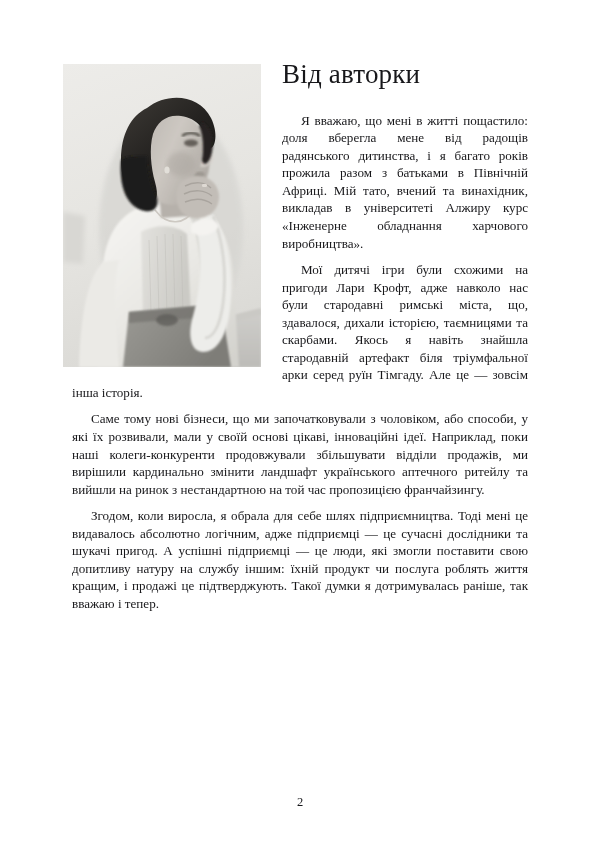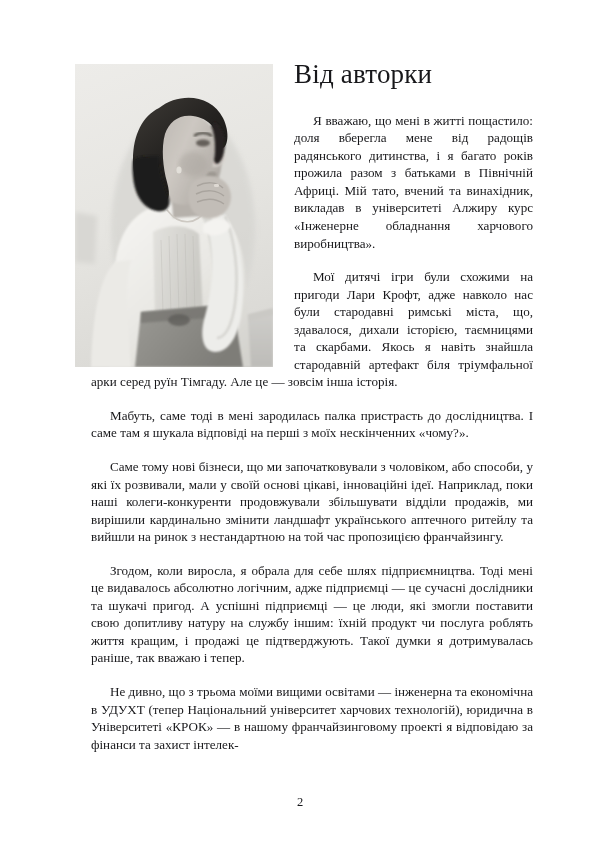--- a/index.html
+++ b/index.html
@@ -10,21 +10,21 @@
   .page {
     position: relative;
     width: 600px;
     height: 858px;
     background: #ffffff;
     overflow: hidden;
     box-sizing: border-box;
   }
   .content {
     position: absolute;
-    left: 75px;
+    left: 63px;
     top: 60px;
     width: 474px;
   }
 
   
   .photo {
     float: left;
     width: 198px;
     height: 303px;
     margin: 4px 21px 6px 0;
@@ -50,21 +50,21 @@
   }
 
   
   .body-text p {
     font-family: "Liberation Serif", "DejaVu Serif", serif;
     font-size: 13.1px;
     line-height: 17.55px;
     color: #17171a;
     text-align: justify;
     text-justify: inter-word;
-    margin: 16px;
+    margin: 9px;
     text-indent: 19px;
     hyphens: auto;
     -webkit-hyphens: auto;
   }
 
   
   .folio {
     position: absolute;
     left: 0;
     right: 0;
@@ -201,23 +201,21 @@
 
         <rect x="139" y="120" width="5" height="3" rx="1.2" fill="#ded9d3"></rect>
       </svg>
     </figure>
 
     <h1 class="heading">Від авторки</h1>
 
     <div class="body-text">
       <p>Я вважаю, що мені в житті пощастило: доля вберегла мене від радощів радянського дитинства, і я багато років прожила разом з батьками в Північній Африці. Мій тато, вчений та винахідник, викладав в університеті Алжиру курс «Інженерне обладнання харчового виробництва».</p>
       <p>Мої дитячі ігри були схожими на пригоди Лари Крофт, адже навколо нас були стародавні римські міста, що, здавалося, дихали історією, таємницями та скарбами. Якось я навіть знайшла стародавній артефакт біля тріумфальної арки серед руїн Тімгаду. Але це — зовсім інша історія.</p>
-      <p>Мабуть, саме тоді в мені зародилась палка пристрасть до дослідництва. І саме там я шукала відповіді на перші з моїх нескінченних «чому?».</p>
       <p>Саме тому нові бізнеси, що ми започатковували з чоловіком, або способи, у які їх розвивали, мали у своїй основі цікаві, інноваційні ідеї. Наприклад, поки наші колеги-конкуренти продовжували збільшувати відділи продажів, ми вирішили кардинально змінити ландшафт українського аптечного ритейлу та вийшли на ринок з нестандартною на той час пропозицією франчайзингу.</p>
       <p>Згодом, коли виросла, я обрала для себе шлях підприємництва. Тоді мені це видавалось абсолютно логічним, адже підприємці — це сучасні дослідники та шукачі пригод. А успішні підприємці — це люди, які змогли поставити свою допитливу натуру на службу іншим: їхній продукт чи послуга роблять життя кращим, і продажі це підтверджують. Такої думки я дотримувалась раніше, так вважаю і тепер.</p>
-      <p>Не дивно, що з трьома моїми вищими освітами — інженерна та економічна в УДУХТ (тепер Національний університет харчових технологій), юридична в Університеті «КРОК» — в нашому франчайзинговому проекті я відповідаю за фінанси та захист інтелек-</p>
     </div>
 
   </div>
 
   <div class="folio">2</div>
 
 </div>
 
 </body></html>

